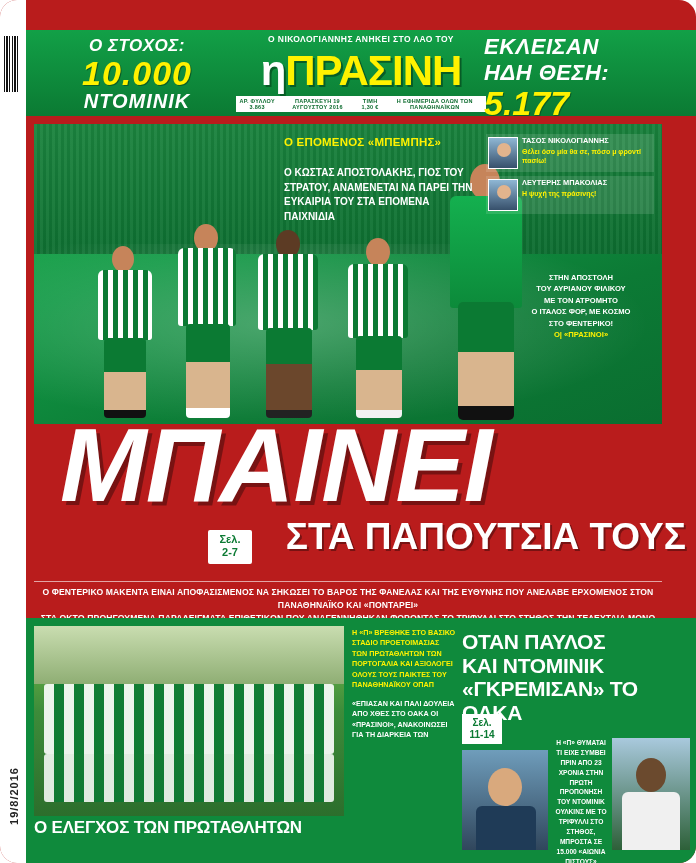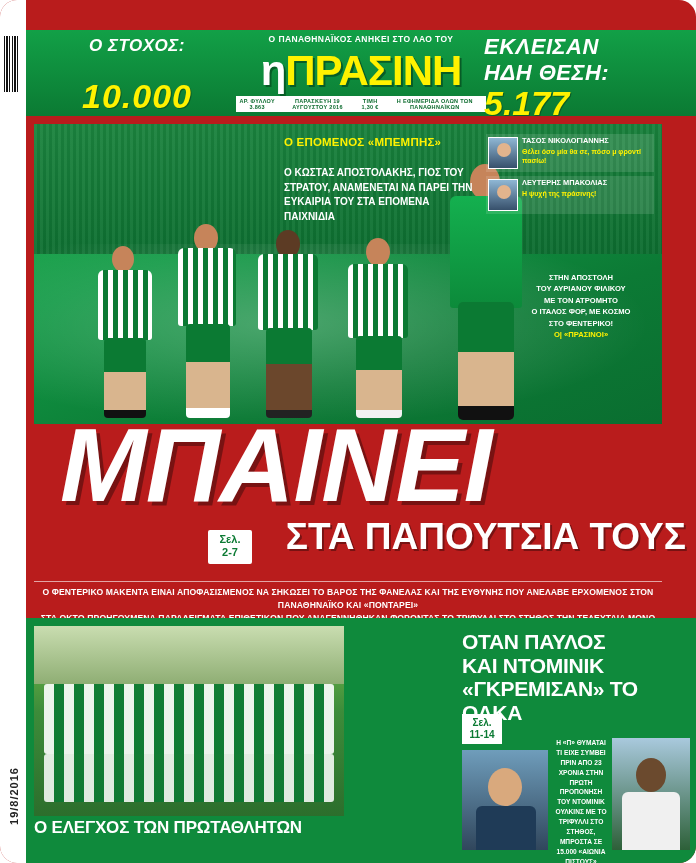--- a/index.html
+++ b/index.html
@@ -52,21 +52,21 @@
     left: 26px; top: 30px;
     width: 670px; height: 86px;
     background: linear-gradient(180deg,#12a047 0%, #0b7a33 100%);
     overflow: hidden;
   }
   .mh-left {
     position: absolute; left: 16px; top: 6px; width: 190px;
     color: #fff; text-align: center;
   }
   .mh-l1 { font-size: 17px; font-weight: bold; letter-spacing: 0.5px; font-style: italic;}
-  .mh-l2 { font-size: 34px; font-weight: bold; color: #fff200; letter-spacing: 1px; line-height: 1; font-style: italic; text-shadow: 1px 1px 0 #0a5c27; margin-top: 23px;}
+  .mh-l2 { font-size: 34px; font-weight: bold; color: #fff200; letter-spacing: 1px; line-height: 1; font-style: italic; text-shadow: 1px 1px 0 #0a5c27;}
   .mh-l3 { font-size: 20px; font-weight: bold; letter-spacing: 1px; font-style: italic; line-height: 1.1;}
 
   .mh-center { position: absolute; left: 210px; top: 4px; width: 250px; text-align: center; }
   .mh-kicker { font-size: 8.5px; color: #fff; letter-spacing: 0.4px; font-weight: bold; }
   .mh-logo {
     font-size: 42px; font-weight: bold; color: #ffffff; line-height: 1;
     letter-spacing: -1px; margin-top: 6px;
     text-shadow: 2px 2px 0 #075c26;
   }
   .mh-logo .art { color: #fff200; }
@@ -318,25 +318,25 @@
 
   <div class="spine">
     <div class="barcode"></div>
     <div class="spine-date">19/8/2016</div>
   </div>
 
   <div class="masthead">
     <div class="mh-left">
       <div class="mh-l1">Ο ΣΤΟΧΟΣ:</div>
       <div class="mh-l2">10.000</div>
-      <div class="mh-l3">ΑΥΓΟΥΣΤΟΥ</div>
+      <div class="mh-l3">ΝΤΟΜΙΝΙΚ</div>
     </div>
 
     <div class="mh-center">
-      <div class="mh-kicker">Ο ΠΑΝΑΘΗΝΑΪΚΟΣ ΑΝΗΚΕΙ ΣΤΟ ΛΑΟ ΤΟΥ</div>
+      <div class="mh-kicker">Ο ΝΙΚΟΛΟΓΙΑΝΝΗΣ ΑΝΗΚΕΙ ΣΤΟ ΛΑΟ ΤΟΥ</div>
       <div class="mh-logo">
         <span>η</span><span class="art">ΠΡΑΣΙΝΗ</span>
       </div>
       <div class="mh-strip">
         <span>ΑΡ. ΦΥΛΛΟΥ 3.863</span>
         <span>ΠΑΡΑΣΚΕΥΗ 19 ΑΥΓΟΥΣΤΟΥ 2016</span>
         <span>ΤΙΜΗ 1,30 €</span>
         <span>Η ΕΦΗΜΕΡΙΔΑ ΟΛΩΝ ΤΩΝ ΠΑΝΑΘΗΝΑΪΚΩΝ</span>
       </div>
     </div>
@@ -427,20 +427,24 @@
 
   <div class="bottom">
 
     <div class="team-photo">
       <div class="tp-stand"></div>
       <div style="position:absolute;left:10px;top:58px;width:290px;height:70px;background:repeating-linear-gradient(90deg,#ffffff 0 10px,#0b7a33 10px 20px);opacity:.9;border-radius:3px;"></div>
       <div style="position:absolute;left:10px;top:128px;width:290px;height:48px;background:repeating-linear-gradient(90deg,#ffffff 0 10px,#0b7a33 10px 20px);opacity:.85;border-radius:3px;"></div>
     </div>
     <div class="tp-caption">Ο ΕΛΕΓΧΟΣ ΤΩΝ ΠΡΩΤΑΘΛΗΤΩΝ</div>
 
+    <div class="mid-col">
+      <p class="lead">Η «Π» ΒΡΕΘΗΚΕ ΣΤΟ ΒΑΣΙΚΟ ΣΤΑΔΙΟ ΠΡΟΕΤΟΙΜΑΣΙΑΣ ΤΩΝ ΠΡΩΤΑΘΛΗΤΩΝ ΤΩΝ ΠΟΡΤΟΓΑΛΙΑ ΚΑΙ ΑΞΙΟΛΟΓΕΙ ΟΛΟΥΣ ΤΟΥΣ ΠΑΙΚΤΕΣ ΤΟΥ ΠΑΝΑΘΗΝΑΪΚΟΥ ΟΠΑΠ</p>
+      <p>«ΕΠΙΑΣΑΝ ΚΑΙ ΠΑΛΙ ΔΟΥΛΕΙΑ ΑΠΟ ΧΘΕΣ ΣΤΟ ΟΑΚΑ ΟΙ «ΠΡΑΣΙΝΟΙ», ΑΝΑΚΟΙΝΩΣΕΙ ΓΙΑ ΤΗ ΔΙΑΡΚΕΙΑ ΤΩΝ</p>
+    </div>
 
     <div class="bh">
       <div>ΟΤΑΝ ΠΑΥΛΟΣ</div>
       <div>ΚΑΙ ΝΤΟΜΙΝΙΚ</div>
       <div class="quoted">«ΓΚΡΕΜΙΣΑΝ» ΤΟ ΟΑΚΑ</div>
     </div>
 
     <div class="bref">
       <div>Σελ.</div>
       <div>11-14</div>

